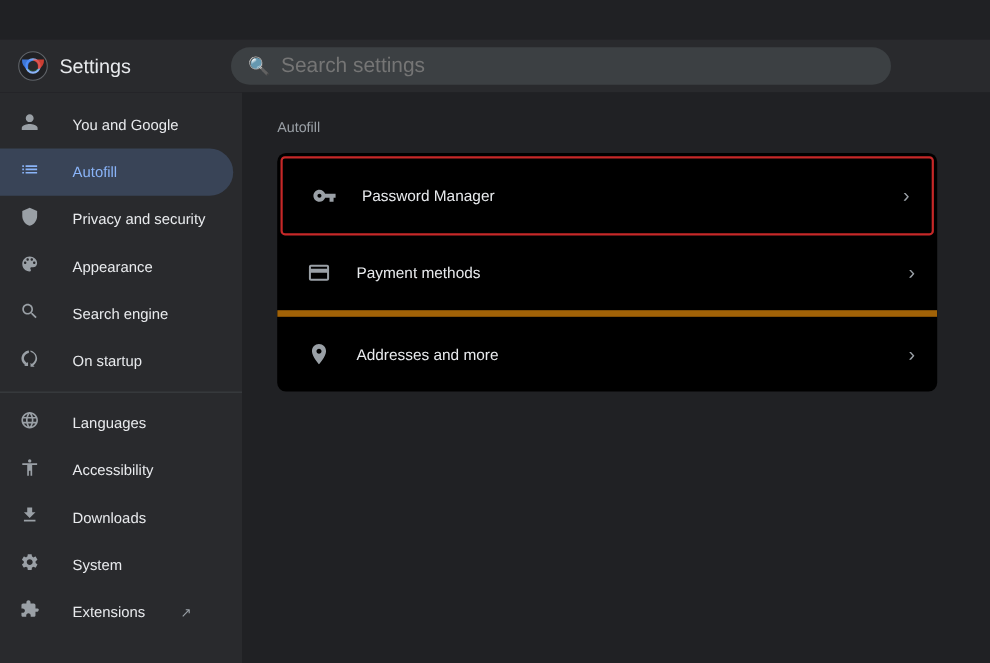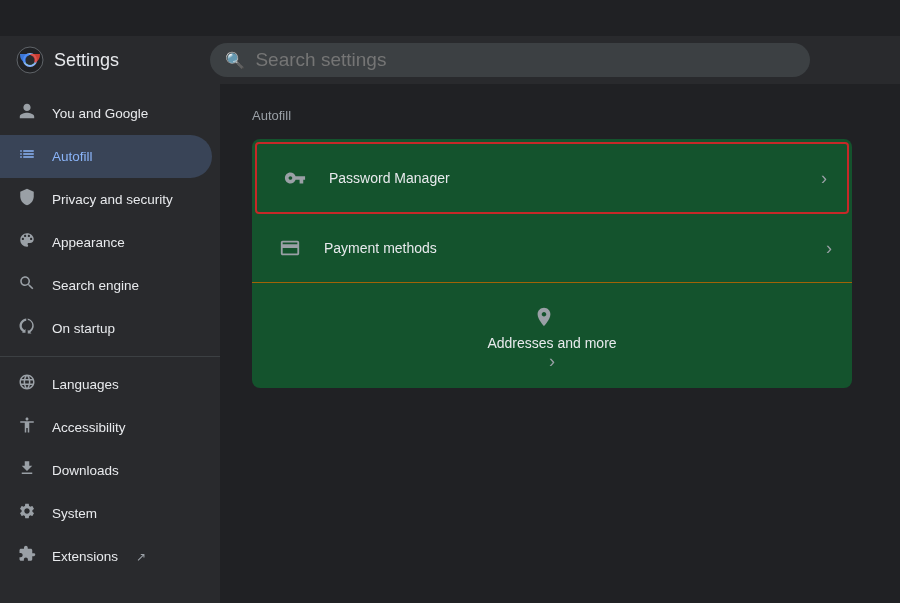--- a/index.html
+++ b/index.html
@@ -76,21 +76,21 @@
     .sidebar {
       width: 220px;
       background: #292a2d;
       overflow-y: auto;
       flex-shrink: 0;
       padding: 8px 0;
     }
     .sidebar-item {
       display: flex;
       align-items: center;
-      gap: 14px;
+      gap: 28px;
       padding: 10px 16px;
       cursor: pointer;
       border-radius: 0 24px 24px 0;
       margin-right: 8px;
       color: #e8eaed;
       font-size: 13.5px;
       transition: background 0.15s;
     }
     .sidebar-item.active {
       background: #394457;
@@ -123,31 +123,31 @@
       padding: 24px 32px;
       background: #202124;
     }
     .section-title {
       font-size: 13px;
       color: #9aa0a6;
       margin-bottom: 16px;
       font-weight: 400;
     }
     .autofill-list {
-      background: #14532d;
+      background: #000000;
       border-radius: 8px;
       overflow: hidden;
       max-width: 600px;
     }
     .autofill-item {
       display: flex;
       align-items: center;
       padding: 16px 20px;
       cursor: pointer;
-      border-bottom: 1px solid #a16207;
+      border-bottom: 6px solid #a16207;
       transition: background 0.15s;
       position: relative;
     }
     .autofill-item:last-child {
       border-bottom: none;
     }
     .autofill-item.highlighted {
       border: 2px solid #d32f2f;
       border-radius: 4px;
       margin: 2px;
@@ -322,21 +322,21 @@
       <div class="autofill-item">
         <div class="autofill-icon">
           <svg width="22" height="22" viewBox="0 0 24 24" fill="#9aa0a6">
             <path d="M20 4H4c-1.11 0-1.99.89-1.99 2L2 18c0 1.11.89 2 2 2h16c1.11 0 2-.89 2-2V6c0-1.11-.89-2-2-2zm0 14H4v-6h16v6zm0-10H4V6h16v2z"></path>
           </svg>
         </div>
         <span class="autofill-text">Payment methods</span>
         <span class="autofill-chevron">›</span>
       </div>
 
-      <div class="autofill-item" style="border-bottom:none;flex-direction:column;">
+      <div class="autofill-item" style="border-bottom:none;">
         <div class="autofill-icon">
           <svg width="22" height="22" viewBox="0 0 24 24" fill="#9aa0a6">
             <path d="M12 2C8.13 2 5 5.13 5 9c0 5.25 7 13 7 13s7-7.75 7-13c0-3.87-3.13-7-7-7zm0 9.5c-1.38 0-2.5-1.12-2.5-2.5s1.12-2.5 2.5-2.5 2.5 1.12 2.5 2.5-1.12 2.5-2.5 2.5z"></path>
           </svg>
         </div>
         <span class="autofill-text">Addresses and more</span>
         <span class="autofill-chevron">›</span>
       </div>
 
     </div>

